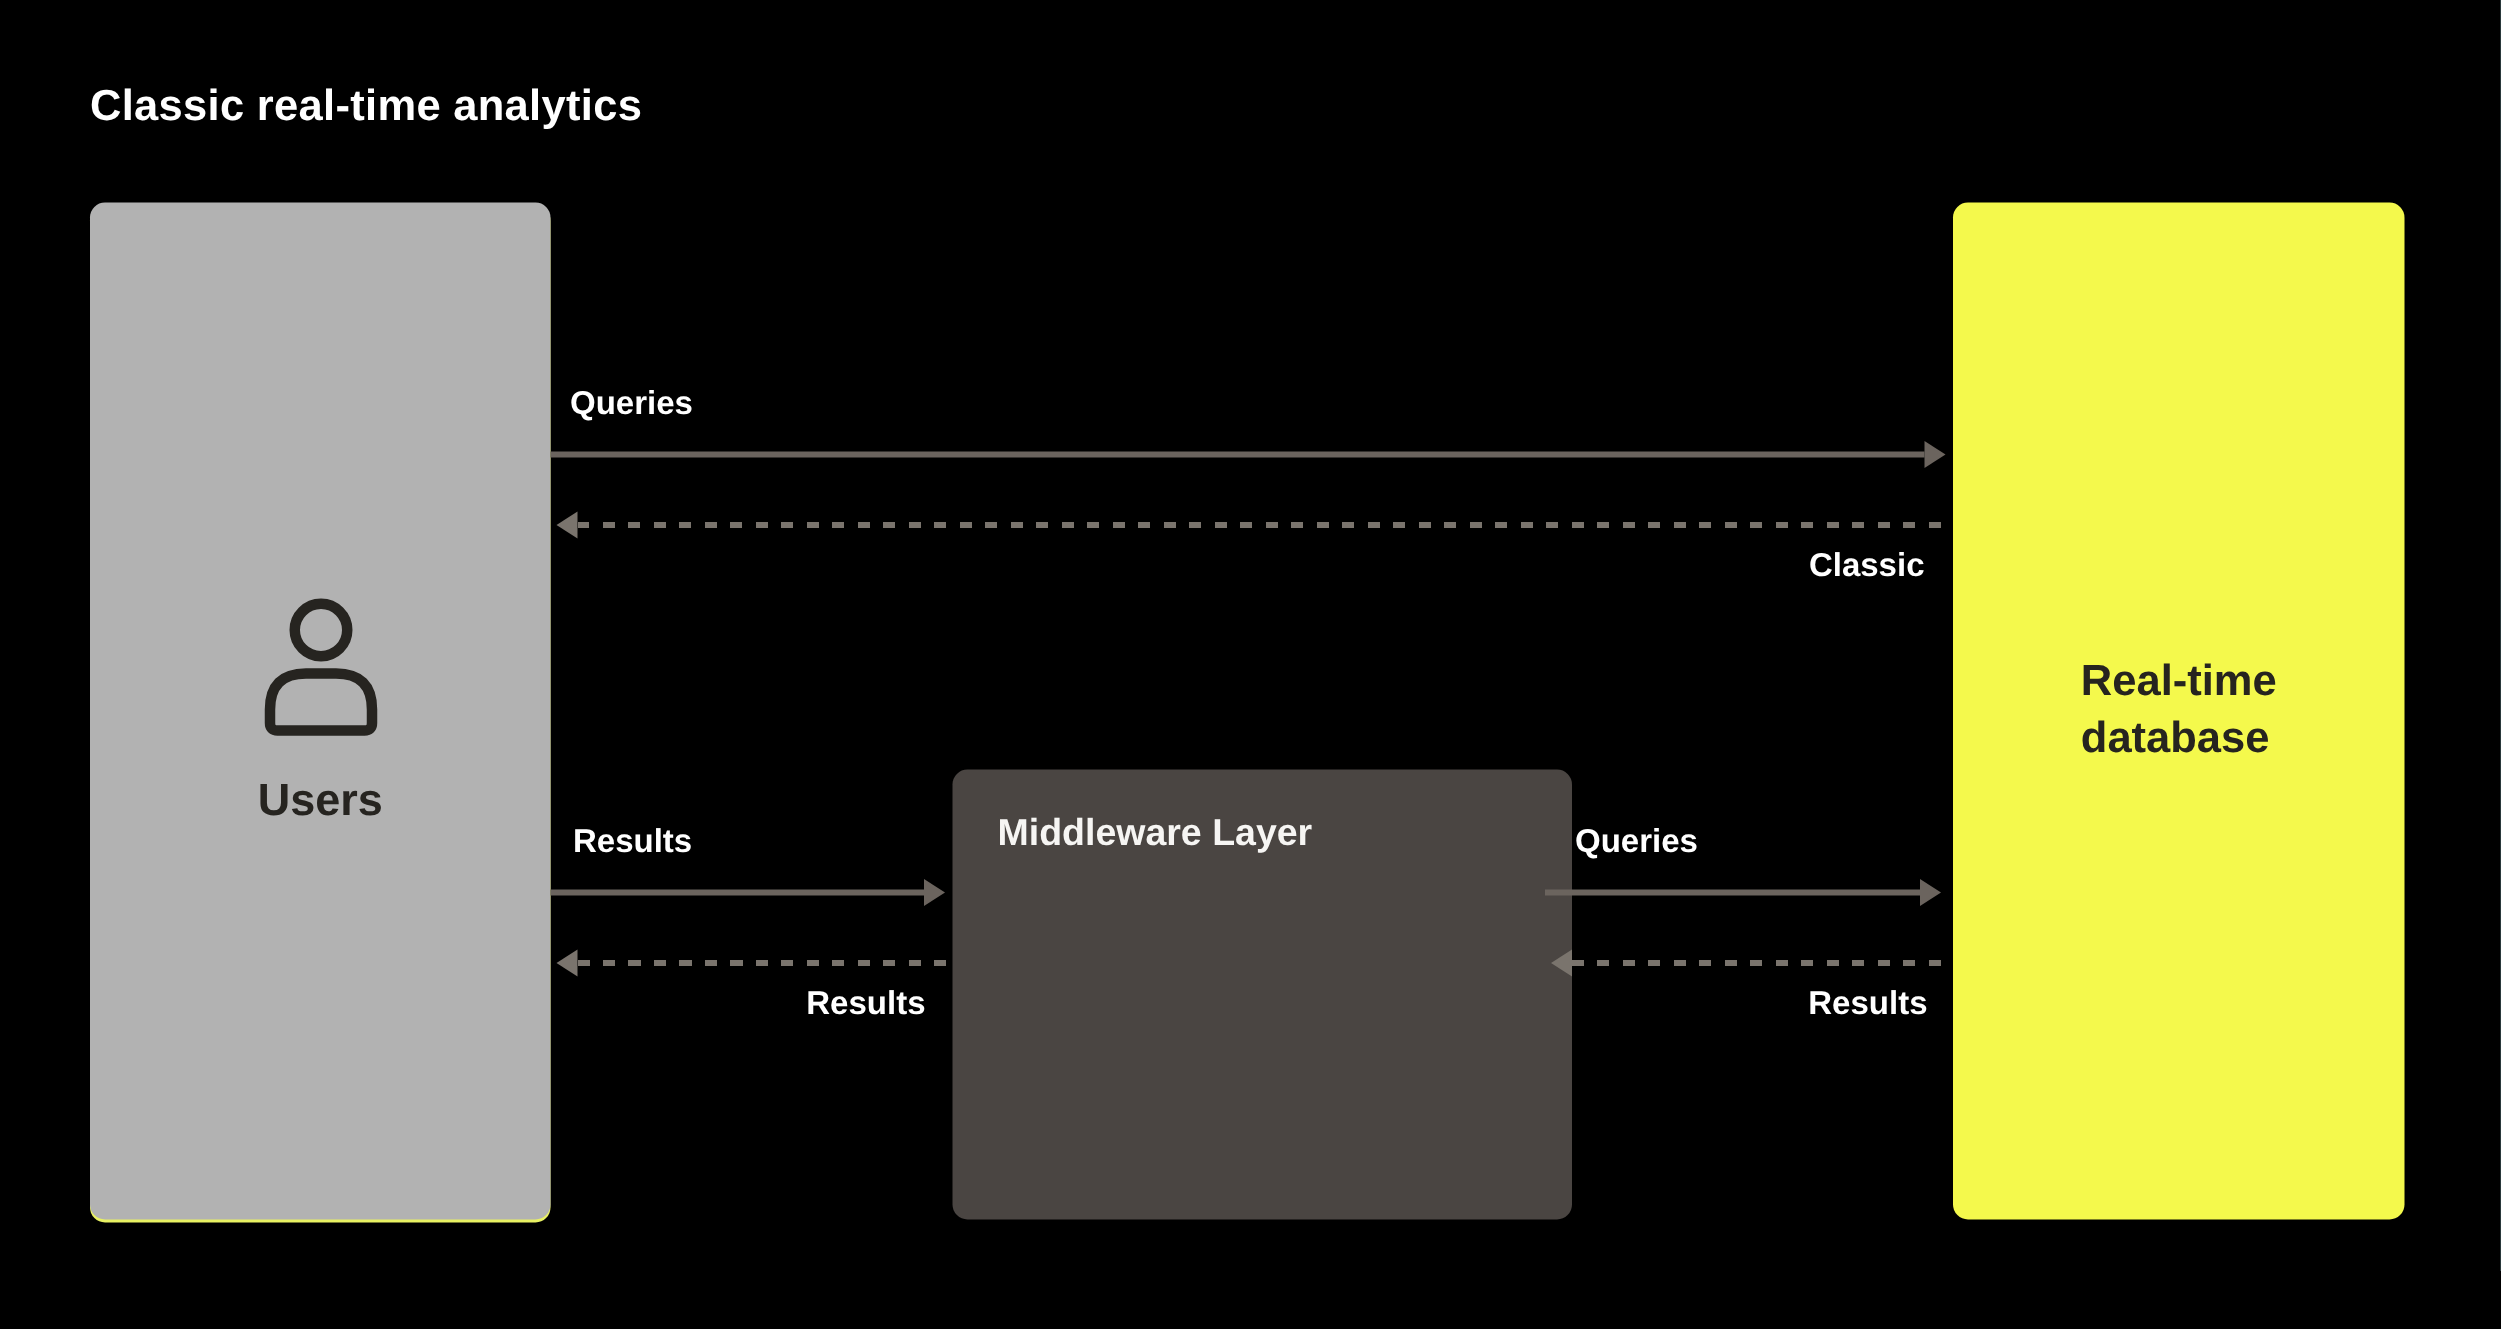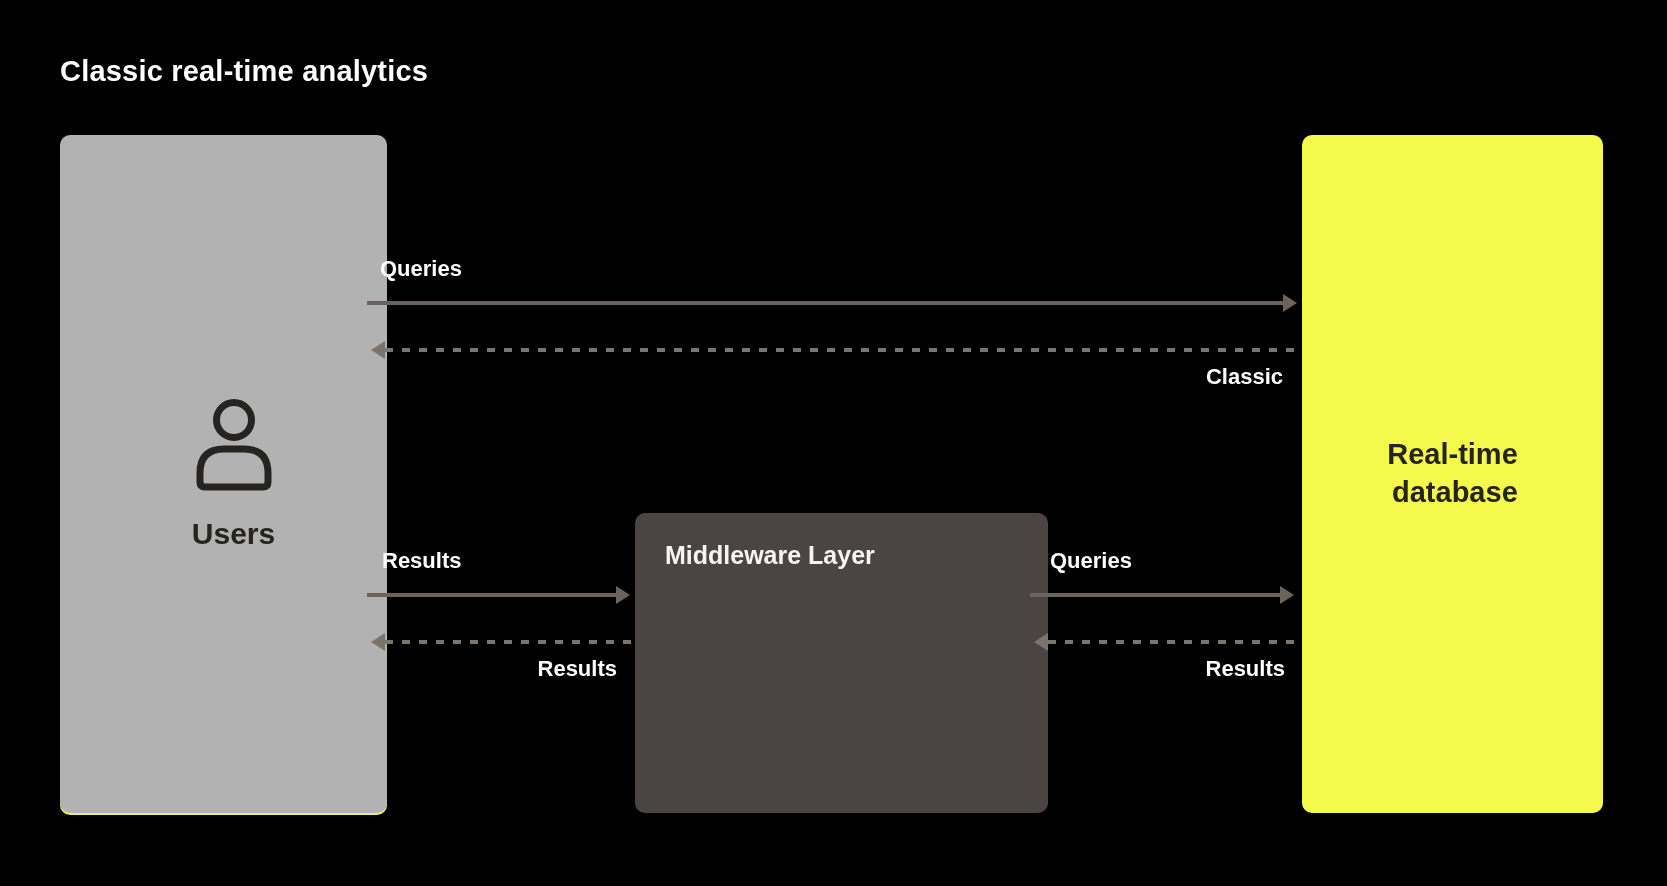--- a/index.html
+++ b/index.html
@@ -9,36 +9,35 @@
   }
   .title{
     position:absolute;left:60px;top:55px;
     font-size:29px;font-weight:700;color:#FFFFFF;letter-spacing:.2px;
   }
   .node{position:absolute;border-radius:10px;}
   .node-users{
     left:60px;top:135px;width:307px;height:678px;background:#B2B2B2;
     display:flex;flex-direction:column;align-items:center;justify-content:center;
     box-shadow:0 2px 0 0 #E9F163;
-    padding-left:20px;
   }
   .users-label{font-size:30px;font-weight:700;color:#262420;margin-top:22px;}
   .node-middleware{
     left:635px;top:513px;width:395px;height:300px;background:#4A4542;padding-left:18px;
   }
   .mw-label{
     position:absolute;left:30px;top:28px;
     font-size:25px;font-weight:700;color:#F6F5F3;
   }
   .node-database{
     left:1302px;top:135px;width:301px;height:678px;background:#F4F94C;
     display:flex;align-items:center;justify-content:center;
   }
   .db-label{
-    font-size:29px;font-weight:700;color:#26241F;text-align:right;
+    font-size:29px;font-weight:700;color:#26241F;text-align:left;
     white-space:pre-line;line-height:1.3;
   }
   .line{position:absolute;height:4px;}
   .line.solid{background:#6B645E;}
   .line.dashed{
     background-image:repeating-linear-gradient(90deg,#7A746D 0 8px,transparent 8px 17px);
   }
   .head{position:absolute;width:0;height:0;border-top:9px solid transparent;border-bottom:9px solid transparent;}
   .head.right{border-left:14px solid #6B645E;}
   .head.left{border-right:14px solid #7A746D;}

